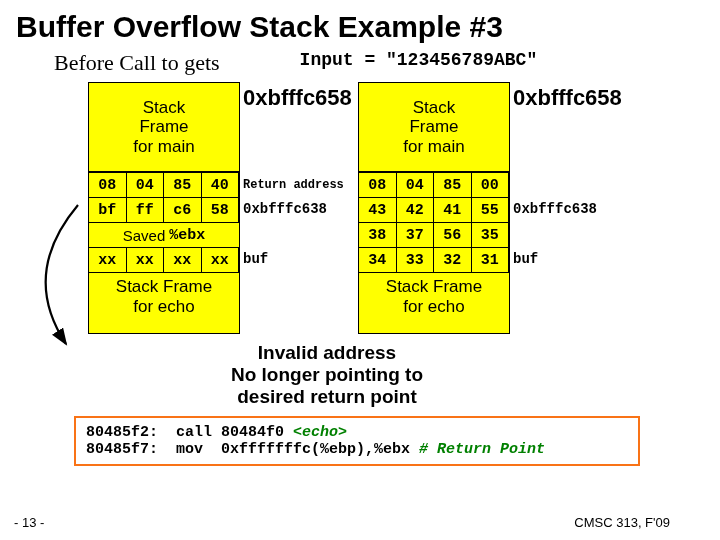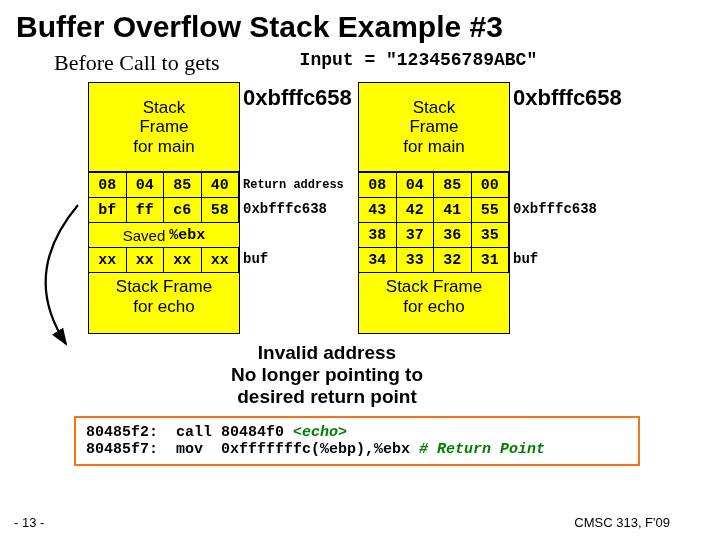--- a/index.html
+++ b/index.html
@@ -121,21 +121,21 @@
         <div class="byterow">
           <div class="cell">43</div>
           <div class="cell">42</div>
           <div class="cell">41</div>
           <div class="cell">55</div>
           <span class="row-note">0xbfffc638</span>
         </div>
         <div class="byterow">
           <div class="cell">38</div>
           <div class="cell">37</div>
-          <div class="cell">36</div>
+          <div class="cell">56</div>
           <div class="cell">35</div>
           <span class="row-note"></span>
         </div>
         <div class="byterow">
           <div class="cell">34</div>
           <div class="cell">33</div>
           <div class="cell">32</div>
           <div class="cell">31</div>
           <span class="row-note">buf</span>
         </div>

